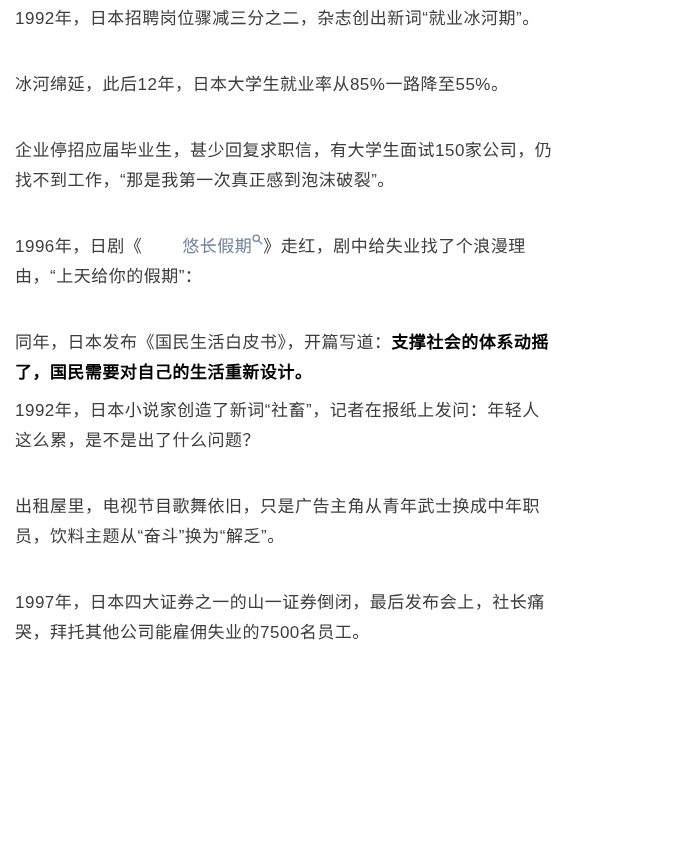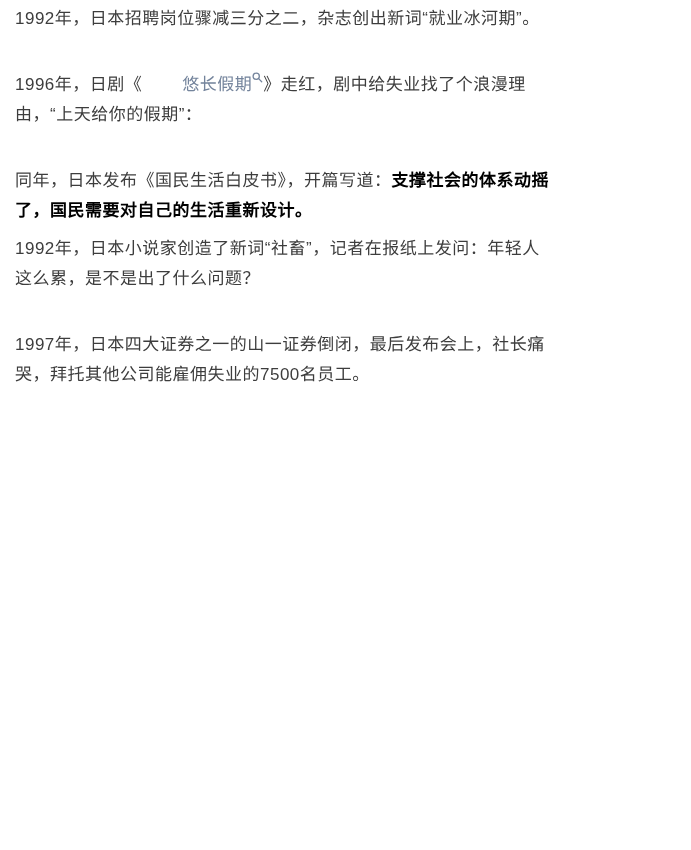--- a/index.html
+++ b/index.html
@@ -57,20 +57,23 @@
     display: inline-block;
     width: 11px;
     height: 11px;
   }
 </style>
 </head>
 <body>
 
 <main class="article">
     <p class="para"><span>1992年，日本招聘岗位骤减三分之二，杂志创出新词“就业冰河期”。</span></p>
+    <p class="para"><span>冰河绵延，此后12年，日本大学生就业率从85%一路降至55%。</span></p>
+    <p class="para"><span>企业停招应届毕业生，甚少回复求职信，有大学生面试150家公司，仍找不到工作，“那是我第一次真正感到泡沫破裂”。</span></p>
     <p class="para"><span>1996年，日剧《</span><span class="link">悠长假期</span><sup class="search-sup"><svg viewBox="0 0 12 12" aria-hidden="true">
           <circle cx="4.6" cy="4.6" r="3.4" fill="none" stroke="currentColor" stroke-width="1.4"></circle>
           <line x1="7.2" y1="7.2" x2="10.6" y2="10.6" stroke="currentColor" stroke-width="1.4" stroke-linecap="round"></line>
         </svg></sup><span>》走红，剧中给失业找了个浪漫理由，“上天给你的假期”：</span></p>
     <p class="para tight"><span>同年，日本发布《国民生活白皮书》，开篇写道：</span><span class="bold">支撑社会的体系动摇了，国民需要对自己的生活重新设计。</span></p>
     <p class="para"><span>1992年，日本小说家创造了新词“社畜”，记者在报纸上发问：年轻人这么累，是不是出了什么问题？</span></p>
+    <p class="para"><span>出租屋里，电视节目歌舞依旧，只是广告主角从青年武士换成中年职员，饮料主题从“奋斗”换为“解乏”。</span></p>
     <p class="para"><span>1997年，日本四大证券之一的山一证券倒闭，最后发布会上，社长痛哭，拜托其他公司能雇佣失业的7500名员工。</span></p>
   </main>
 
 </body></html>

